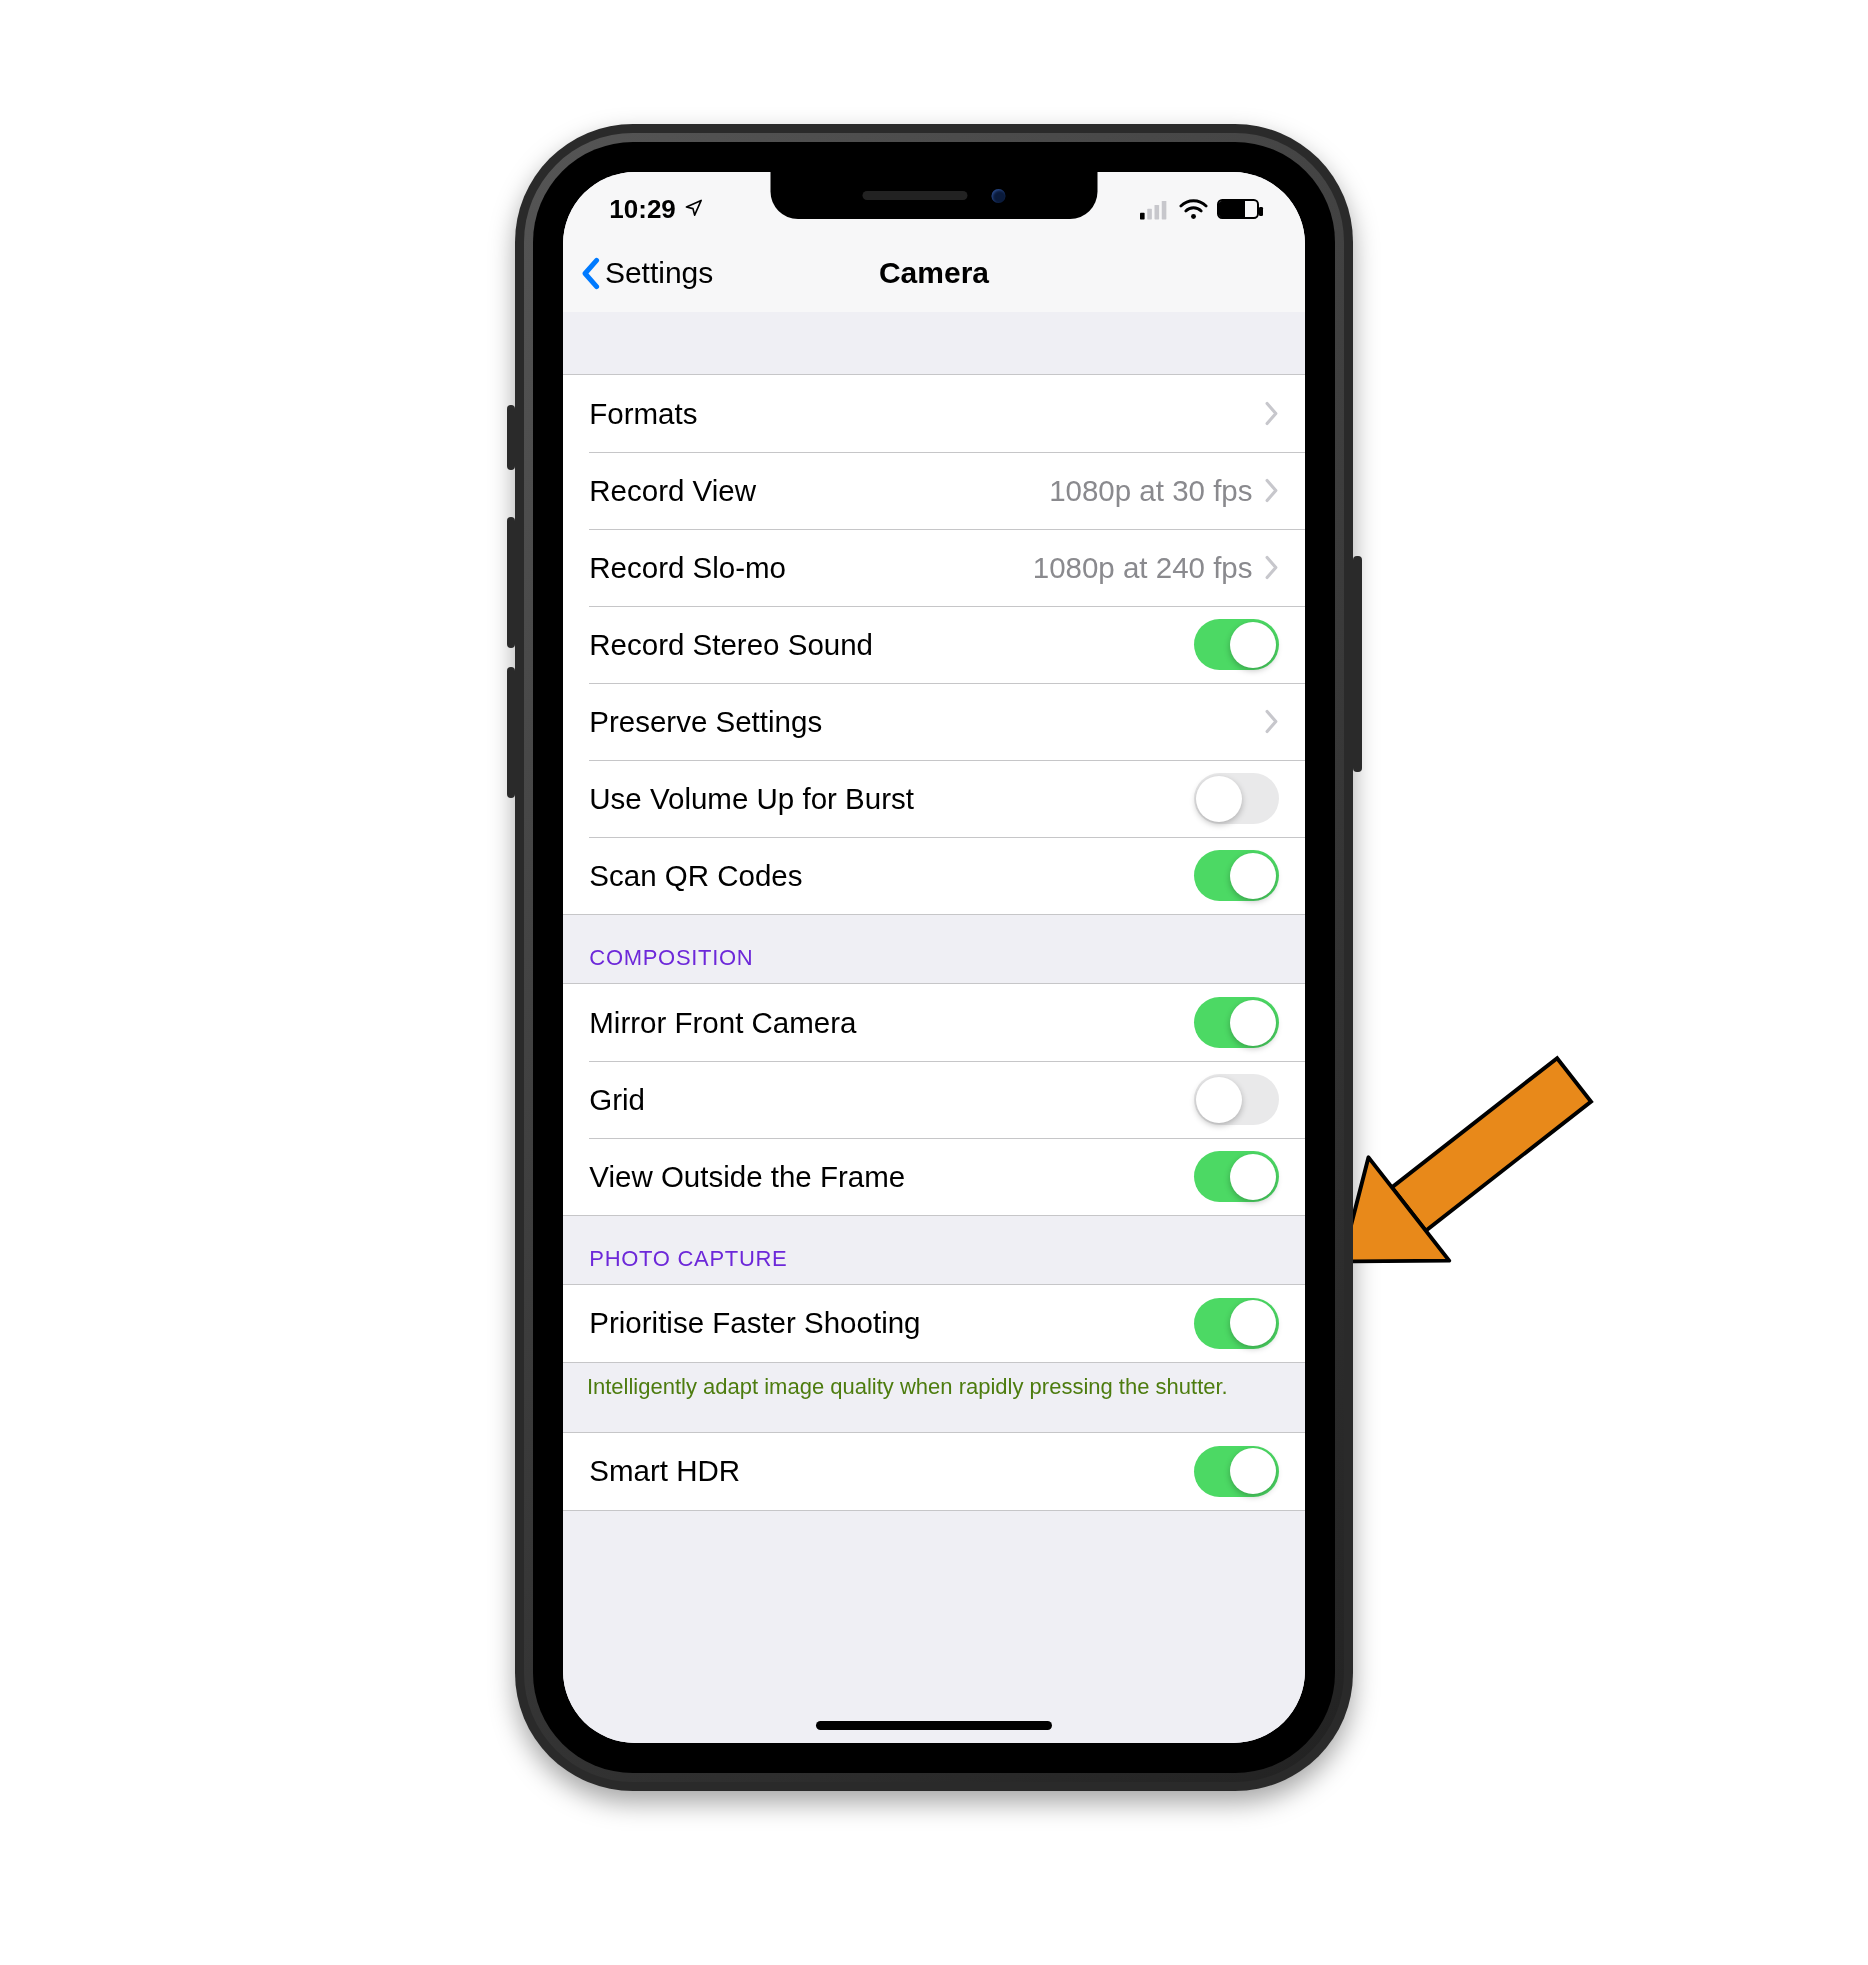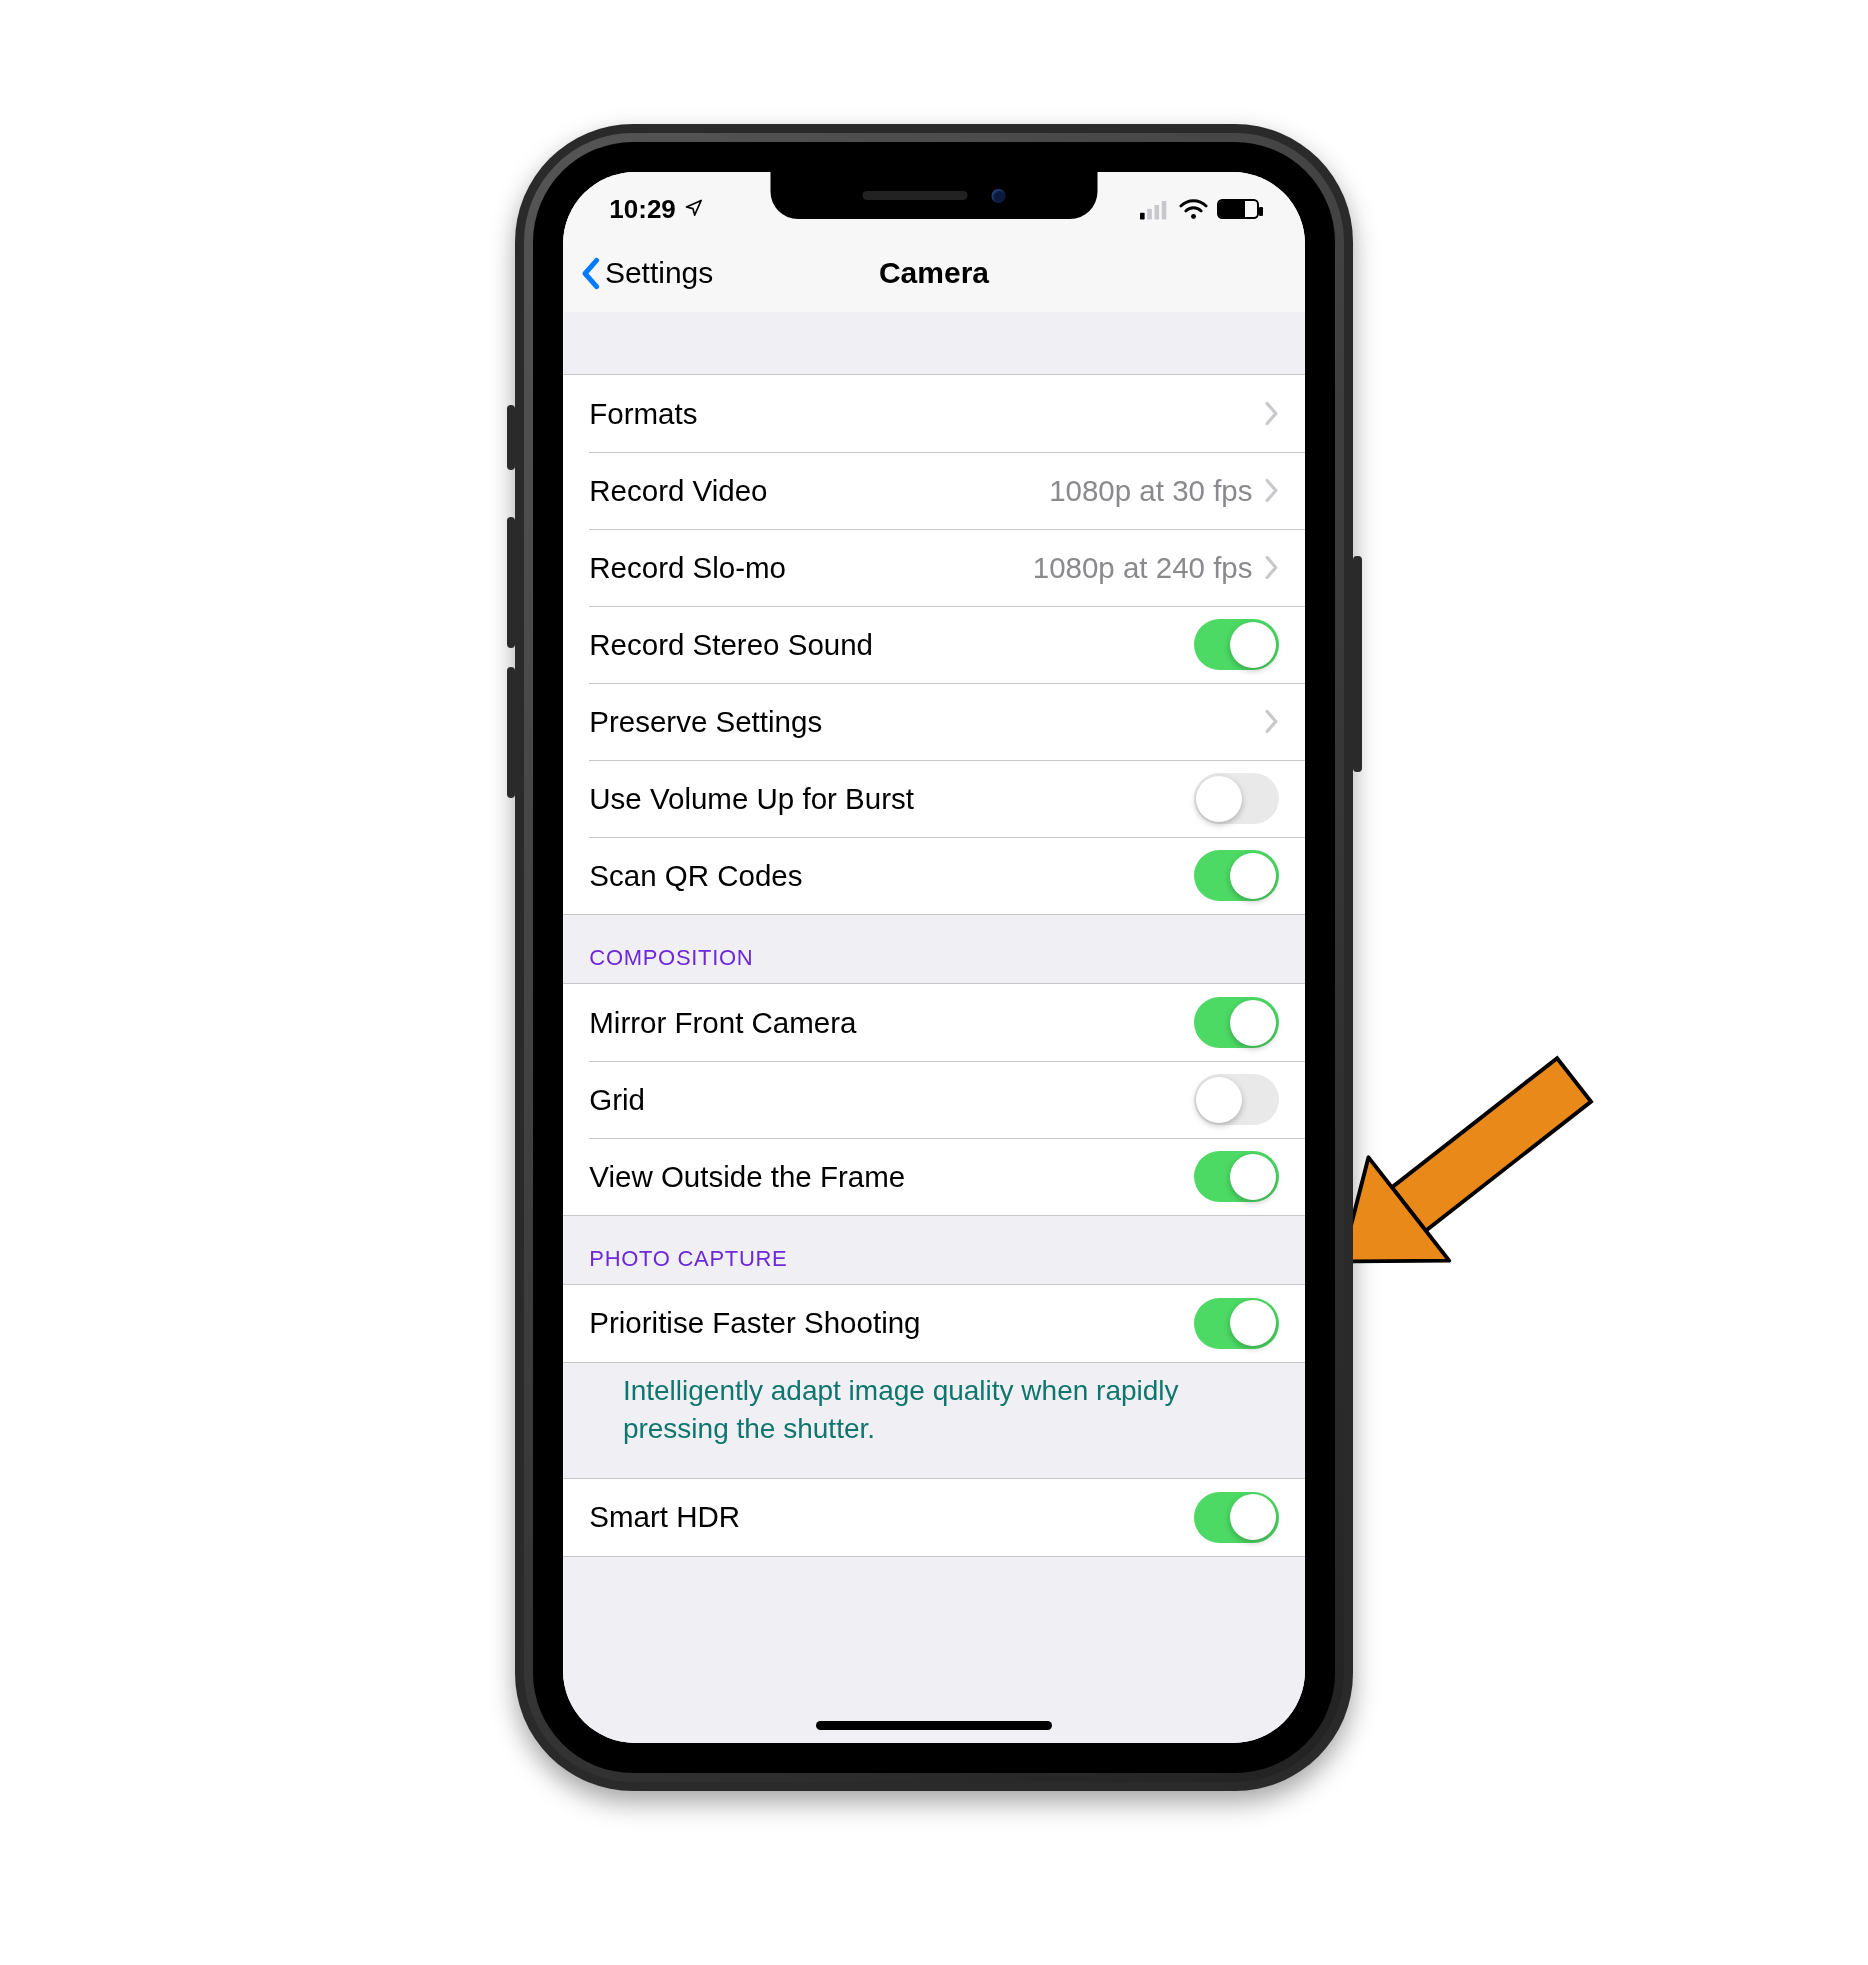--- a/index.html
+++ b/index.html
@@ -106,24 +106,23 @@
     overflow:hidden;
     background:#efeff4;
   }
   .group-spacer { height:62px; }
   .group-header {
     font-size:22px; color:#6d28d9; letter-spacing:0.7px;
     padding: 30px 26px 11.8px 26px;
     text-transform:uppercase;
   }
   .group-footer {
-    font-size:28px; color:#0f766e;
+    font-size:22px; color:#4d7c0f;
     padding: 9.2px 23.6px 15.7px 23.6px;
     line-height:1.35;
-    margin-left:36px;
   }
   .cell-list { background:#fff; border-top:0.7px solid #c6c6c8; border-bottom:0.7px solid #c6c6c8; }
   .cell-row {
     min-height:77px;
     padding: 0 26px 0 26px;
     display:flex; align-items:center;
     position:relative;
   }
   .cell-row + .cell-row::before {
     content:""; position:absolute; left:26px; right:0; top:0; height:0.7px; background:#c6c6c8;
@@ -232,21 +231,21 @@
             <span class="cell-label">Formats</span>
             <span class="cell-spacer"></span>
             <span class="chevron">
                 <svg viewBox="0 0 24 40">
                   <polyline points="6,4 20,20 6,36" fill="none" stroke="#c7c7cc" stroke-width="5" stroke-linecap="round" stroke-linejoin="round"></polyline>
                 </svg>
               </span>
           </div>
 
           <div class="cell-row">
-            <span class="cell-label">Record Video</span>
+            <span class="cell-label">Record View</span>
             <span class="cell-spacer"></span>
             <span class="cell-value">1080p at 30 fps</span>
             <span class="chevron">
                 <svg viewBox="0 0 24 40">
                   <polyline points="6,4 20,20 6,36" fill="none" stroke="#c7c7cc" stroke-width="5" stroke-linecap="round" stroke-linejoin="round"></polyline>
                 </svg>
               </span>
           </div>
 
           <div class="cell-row">

